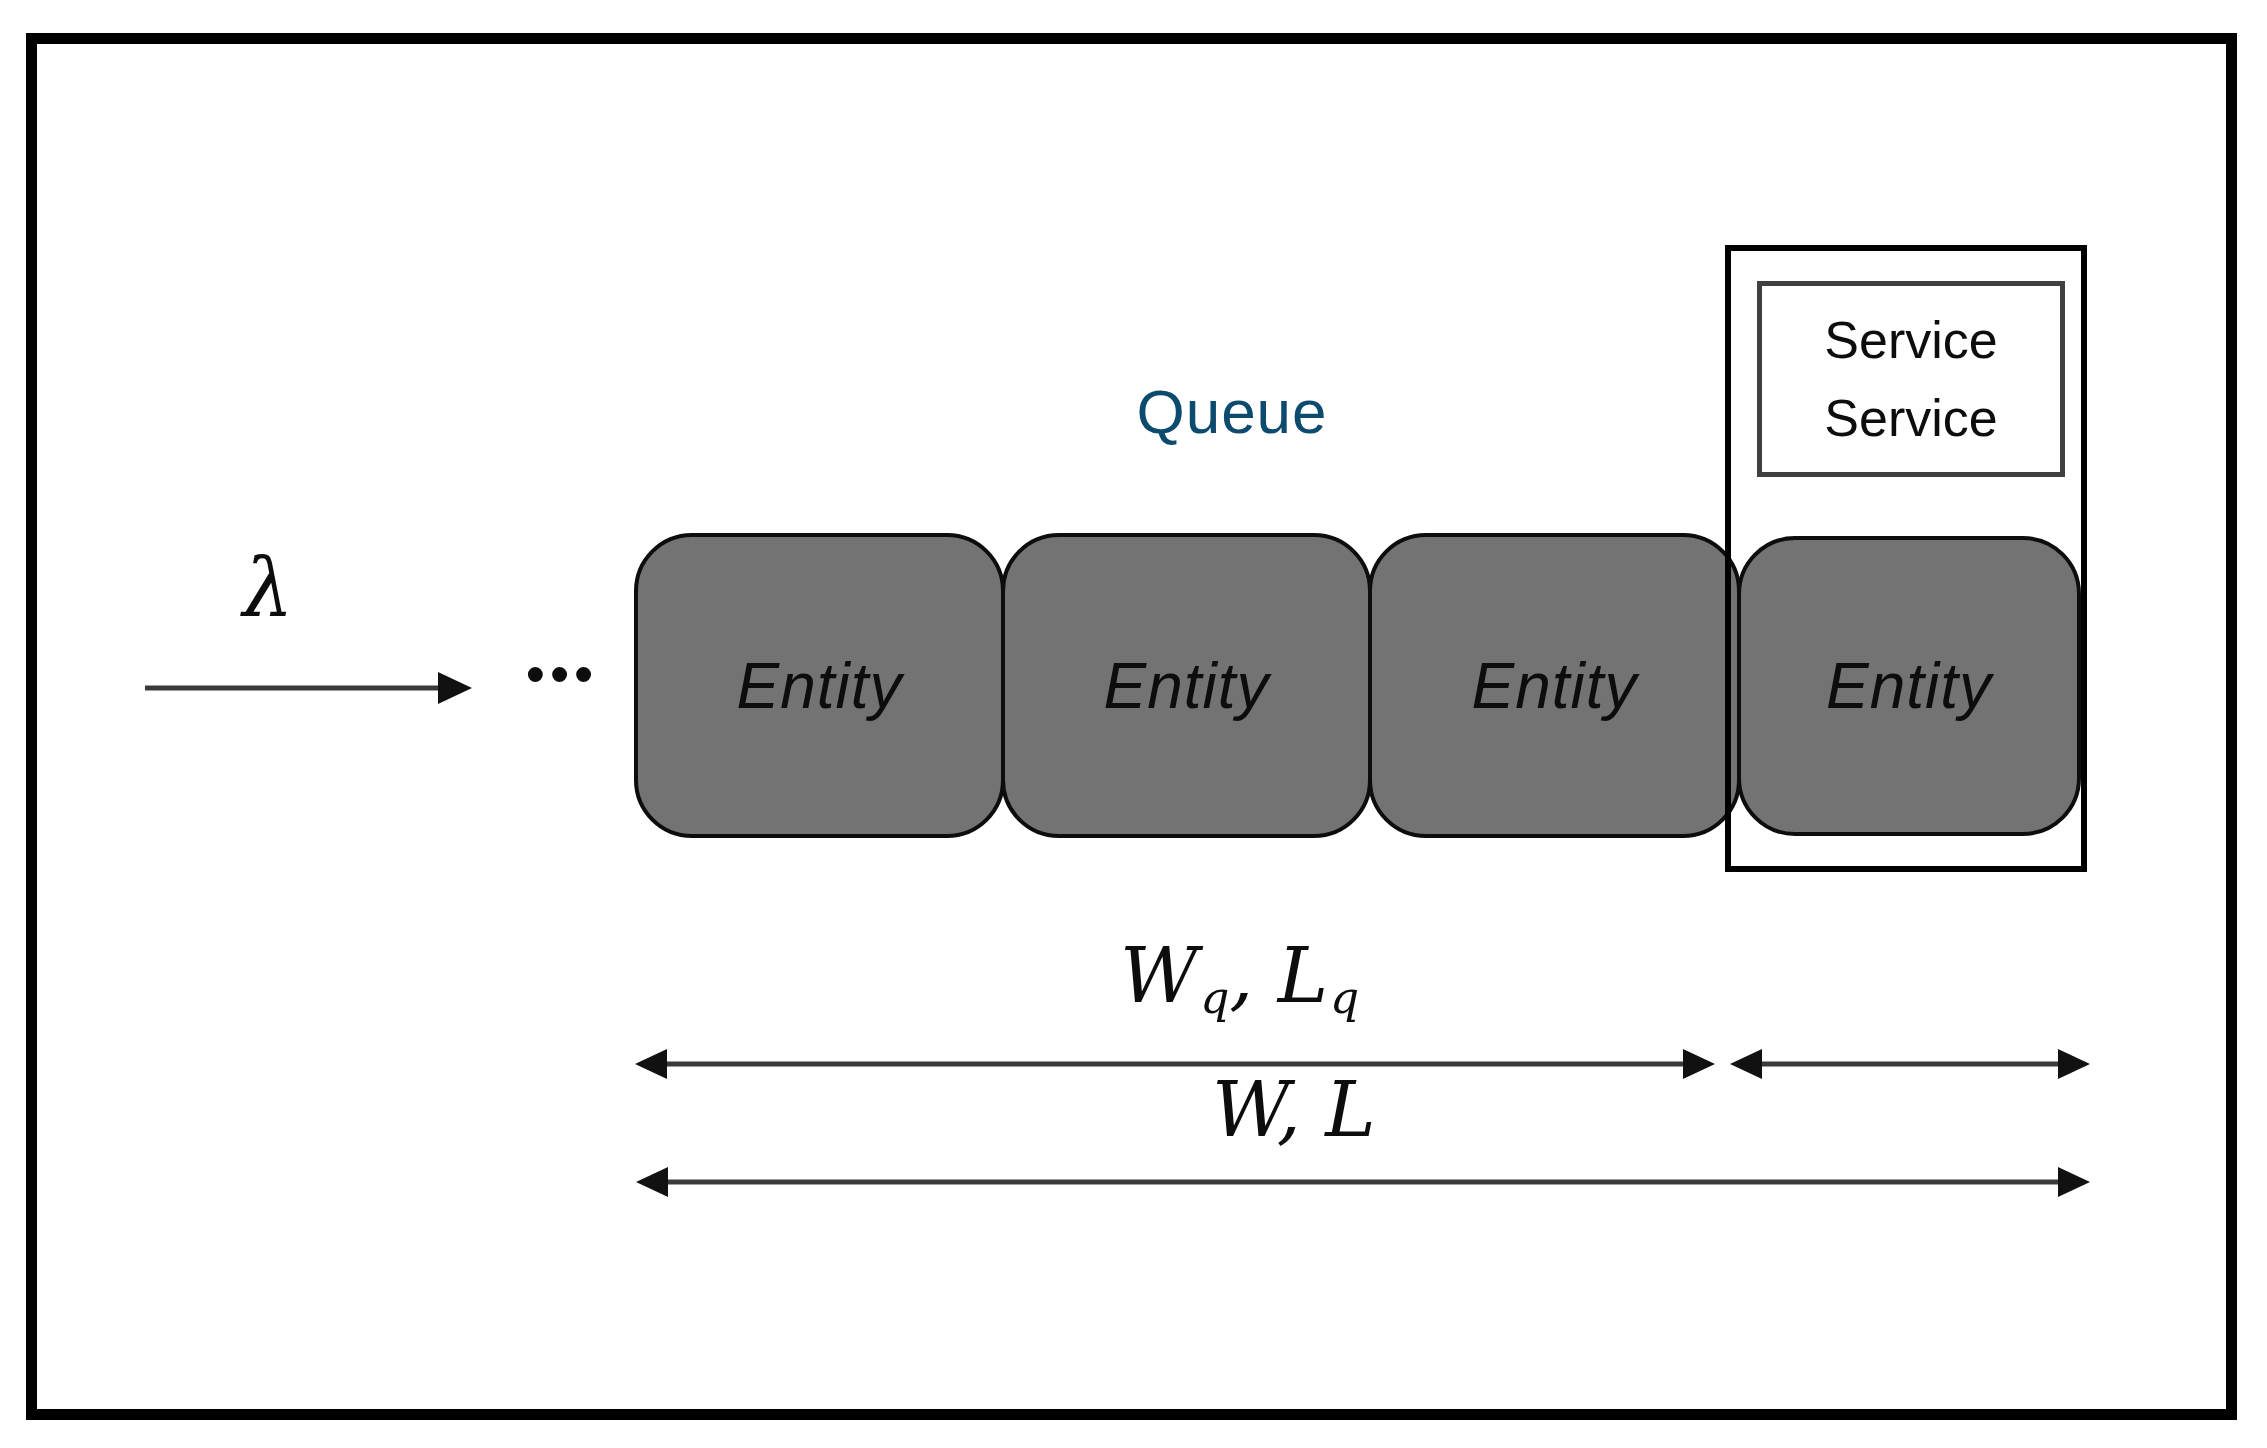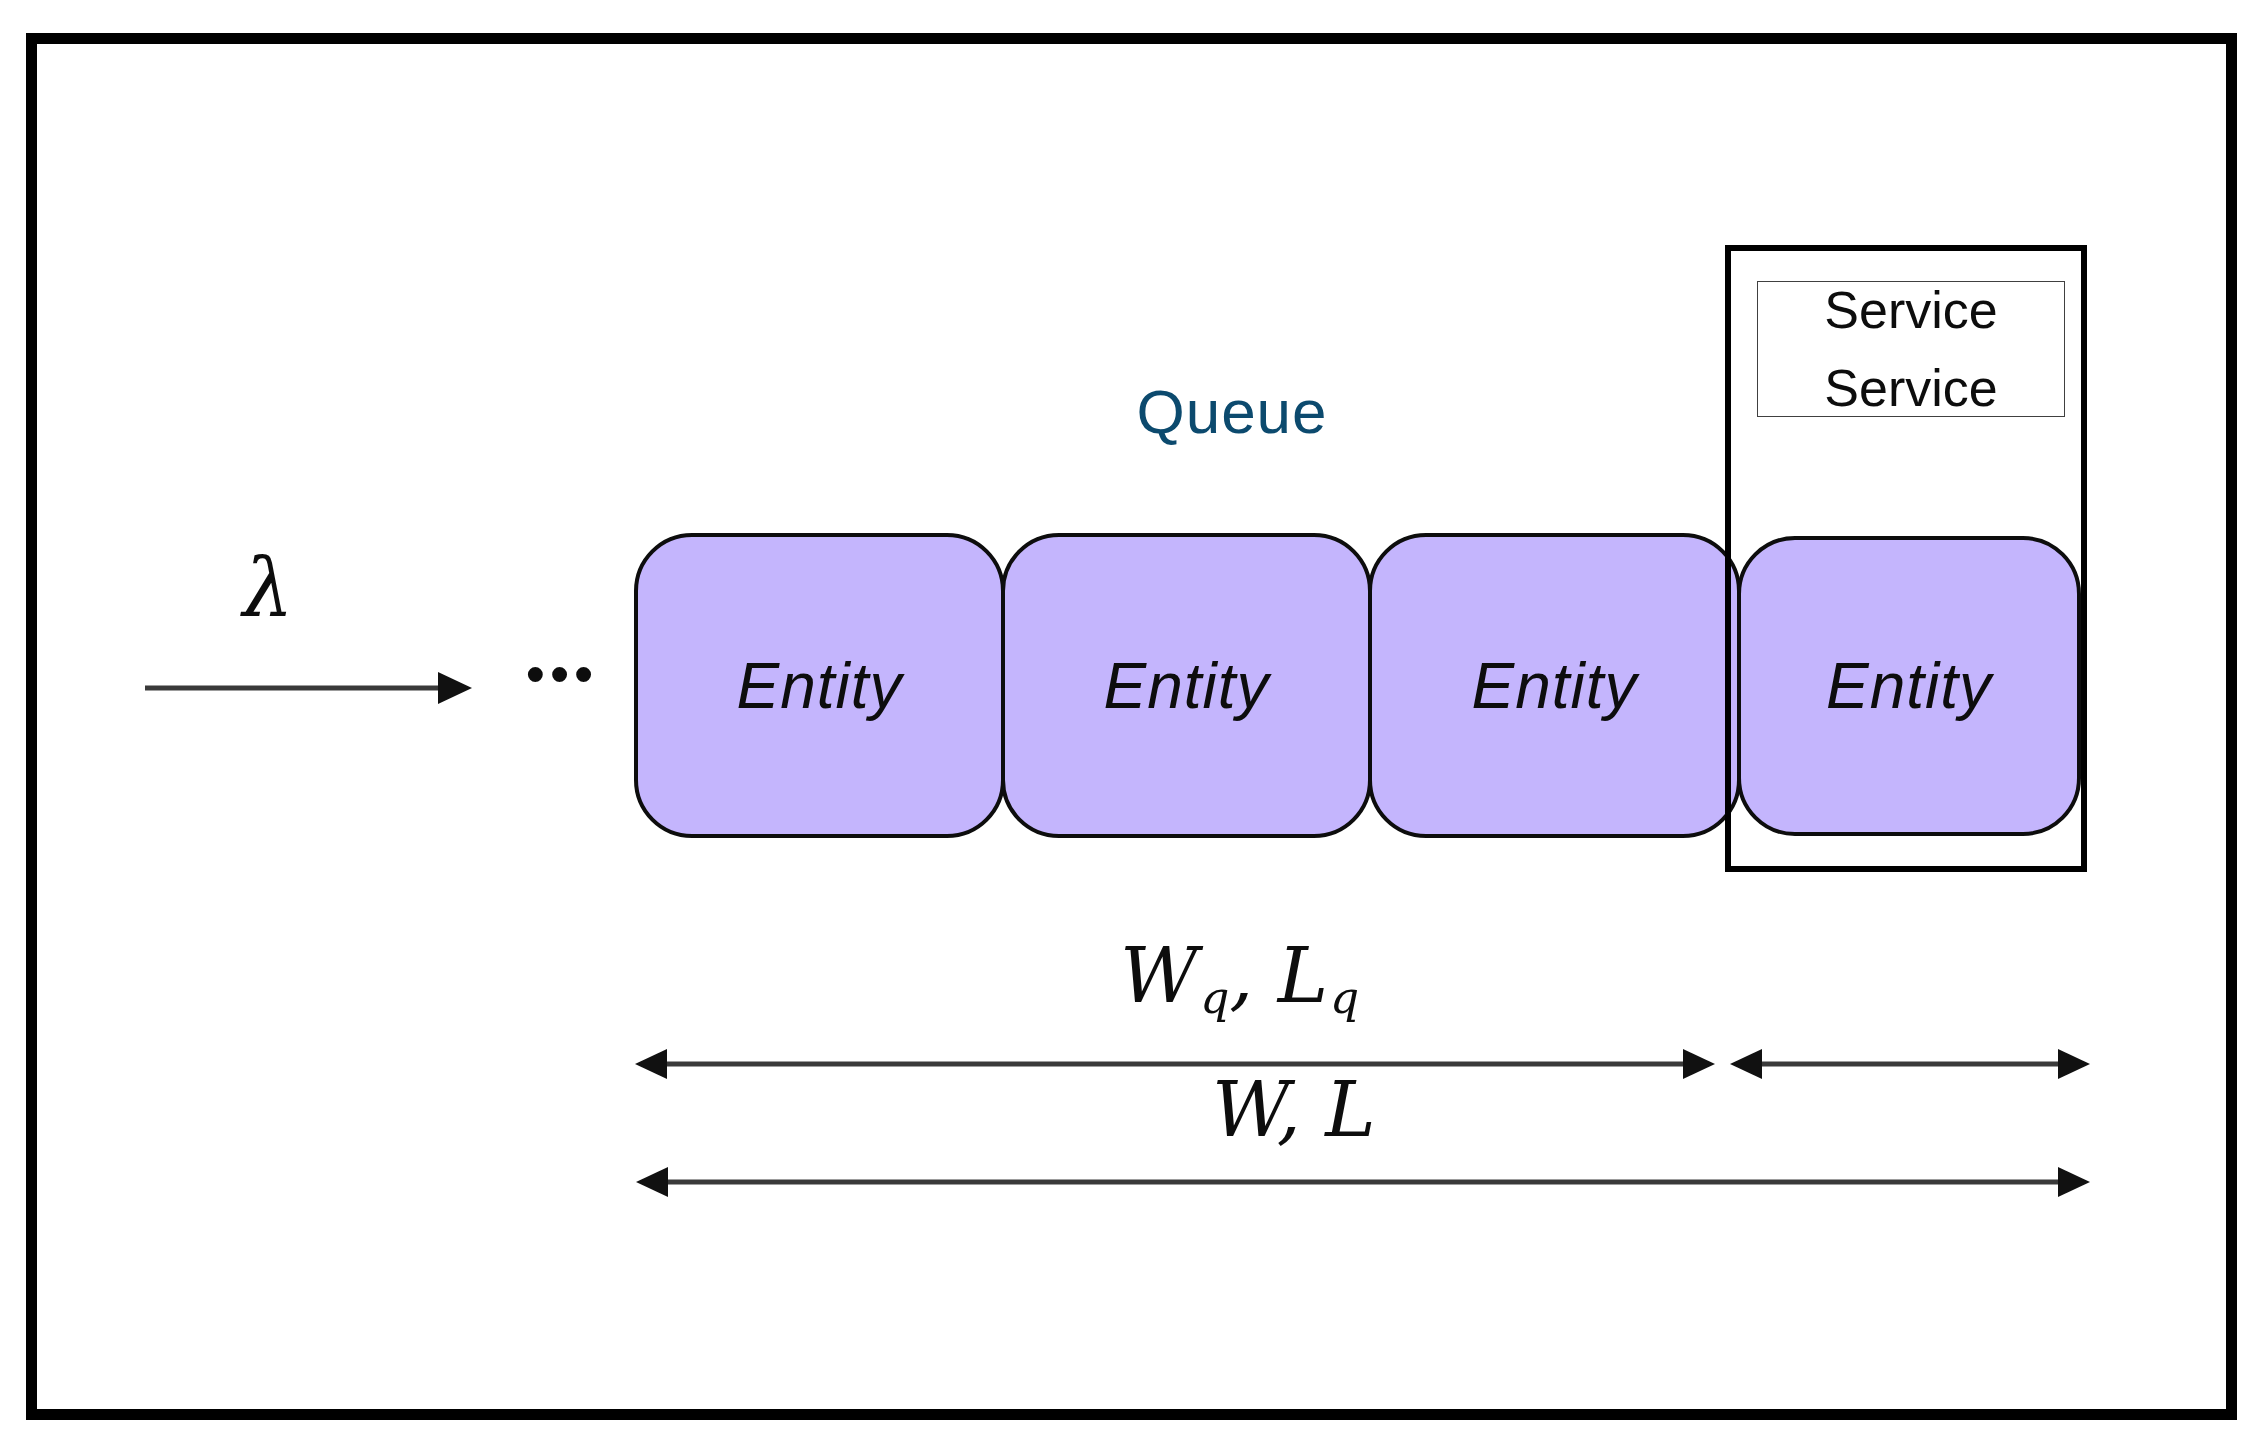--- a/index.html
+++ b/index.html
@@ -60,21 +60,21 @@
     line-height: 1;
     color: #0d0d0d;
   }
   .entity-box {
     position: absolute;
     top: 533px;
     height: 305px;
     box-sizing: border-box;
     border: 4px solid #0d0d0d;
     border-radius: 58px;
-    background: #c4b5fd;
+    background: #737373;
     display: flex;
     align-items: center;
     justify-content: center;
   }
   .entity-box.e1 { left: 634px;  width: 371px; }
   .entity-box.e2 { left: 1001px; width: 371px; }
   .entity-box.e3 { left: 1368px; width: 373px; }
   .entity-box.e4 { left: 1737px; top: 536px; width: 344px; height: 300px; }
   .entity-label {
     font-style: italic;
@@ -90,23 +90,23 @@
     height: 627px;
     box-sizing: border-box;
     border: 6px solid #000000;
     background: transparent;
   }
   .service-station-label-box {
     position: absolute;
     left: 1757px;
     top: 281px;
     width: 308px;
-    height: 136px;
-    box-sizing: border-box;
-    border: 1px solid #404040;
+    height: 196px;
+    box-sizing: border-box;
+    border: 5px solid #404040;
     background: #ffffff;
     display: flex;
     flex-direction: column;
     align-items: center;
     justify-content: center;
   }
   .service-station-line {
     font-size: 52px;
     line-height: 78px;
     color: #0d0d0d;

